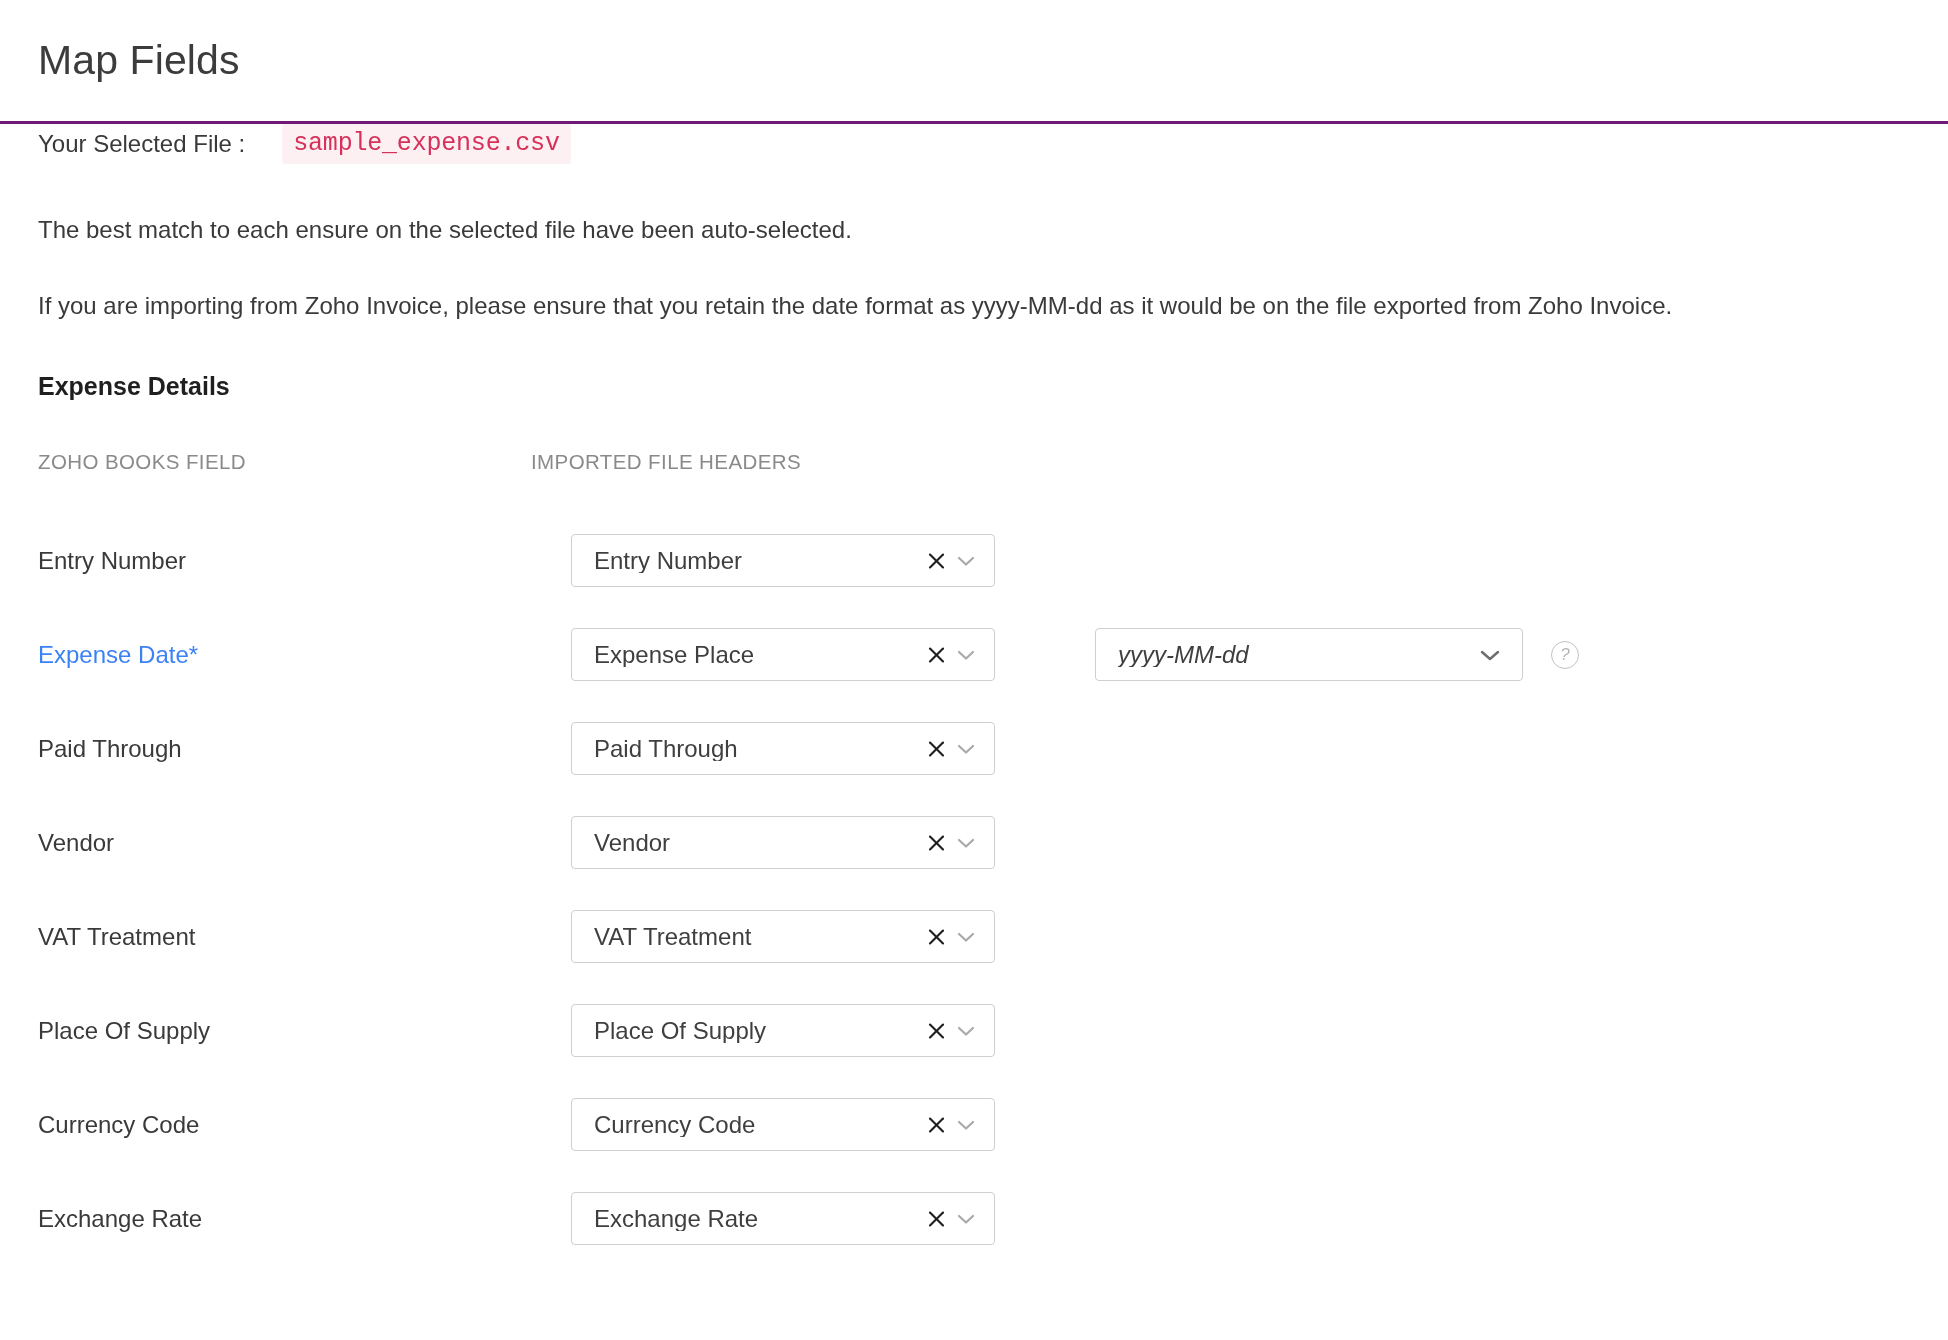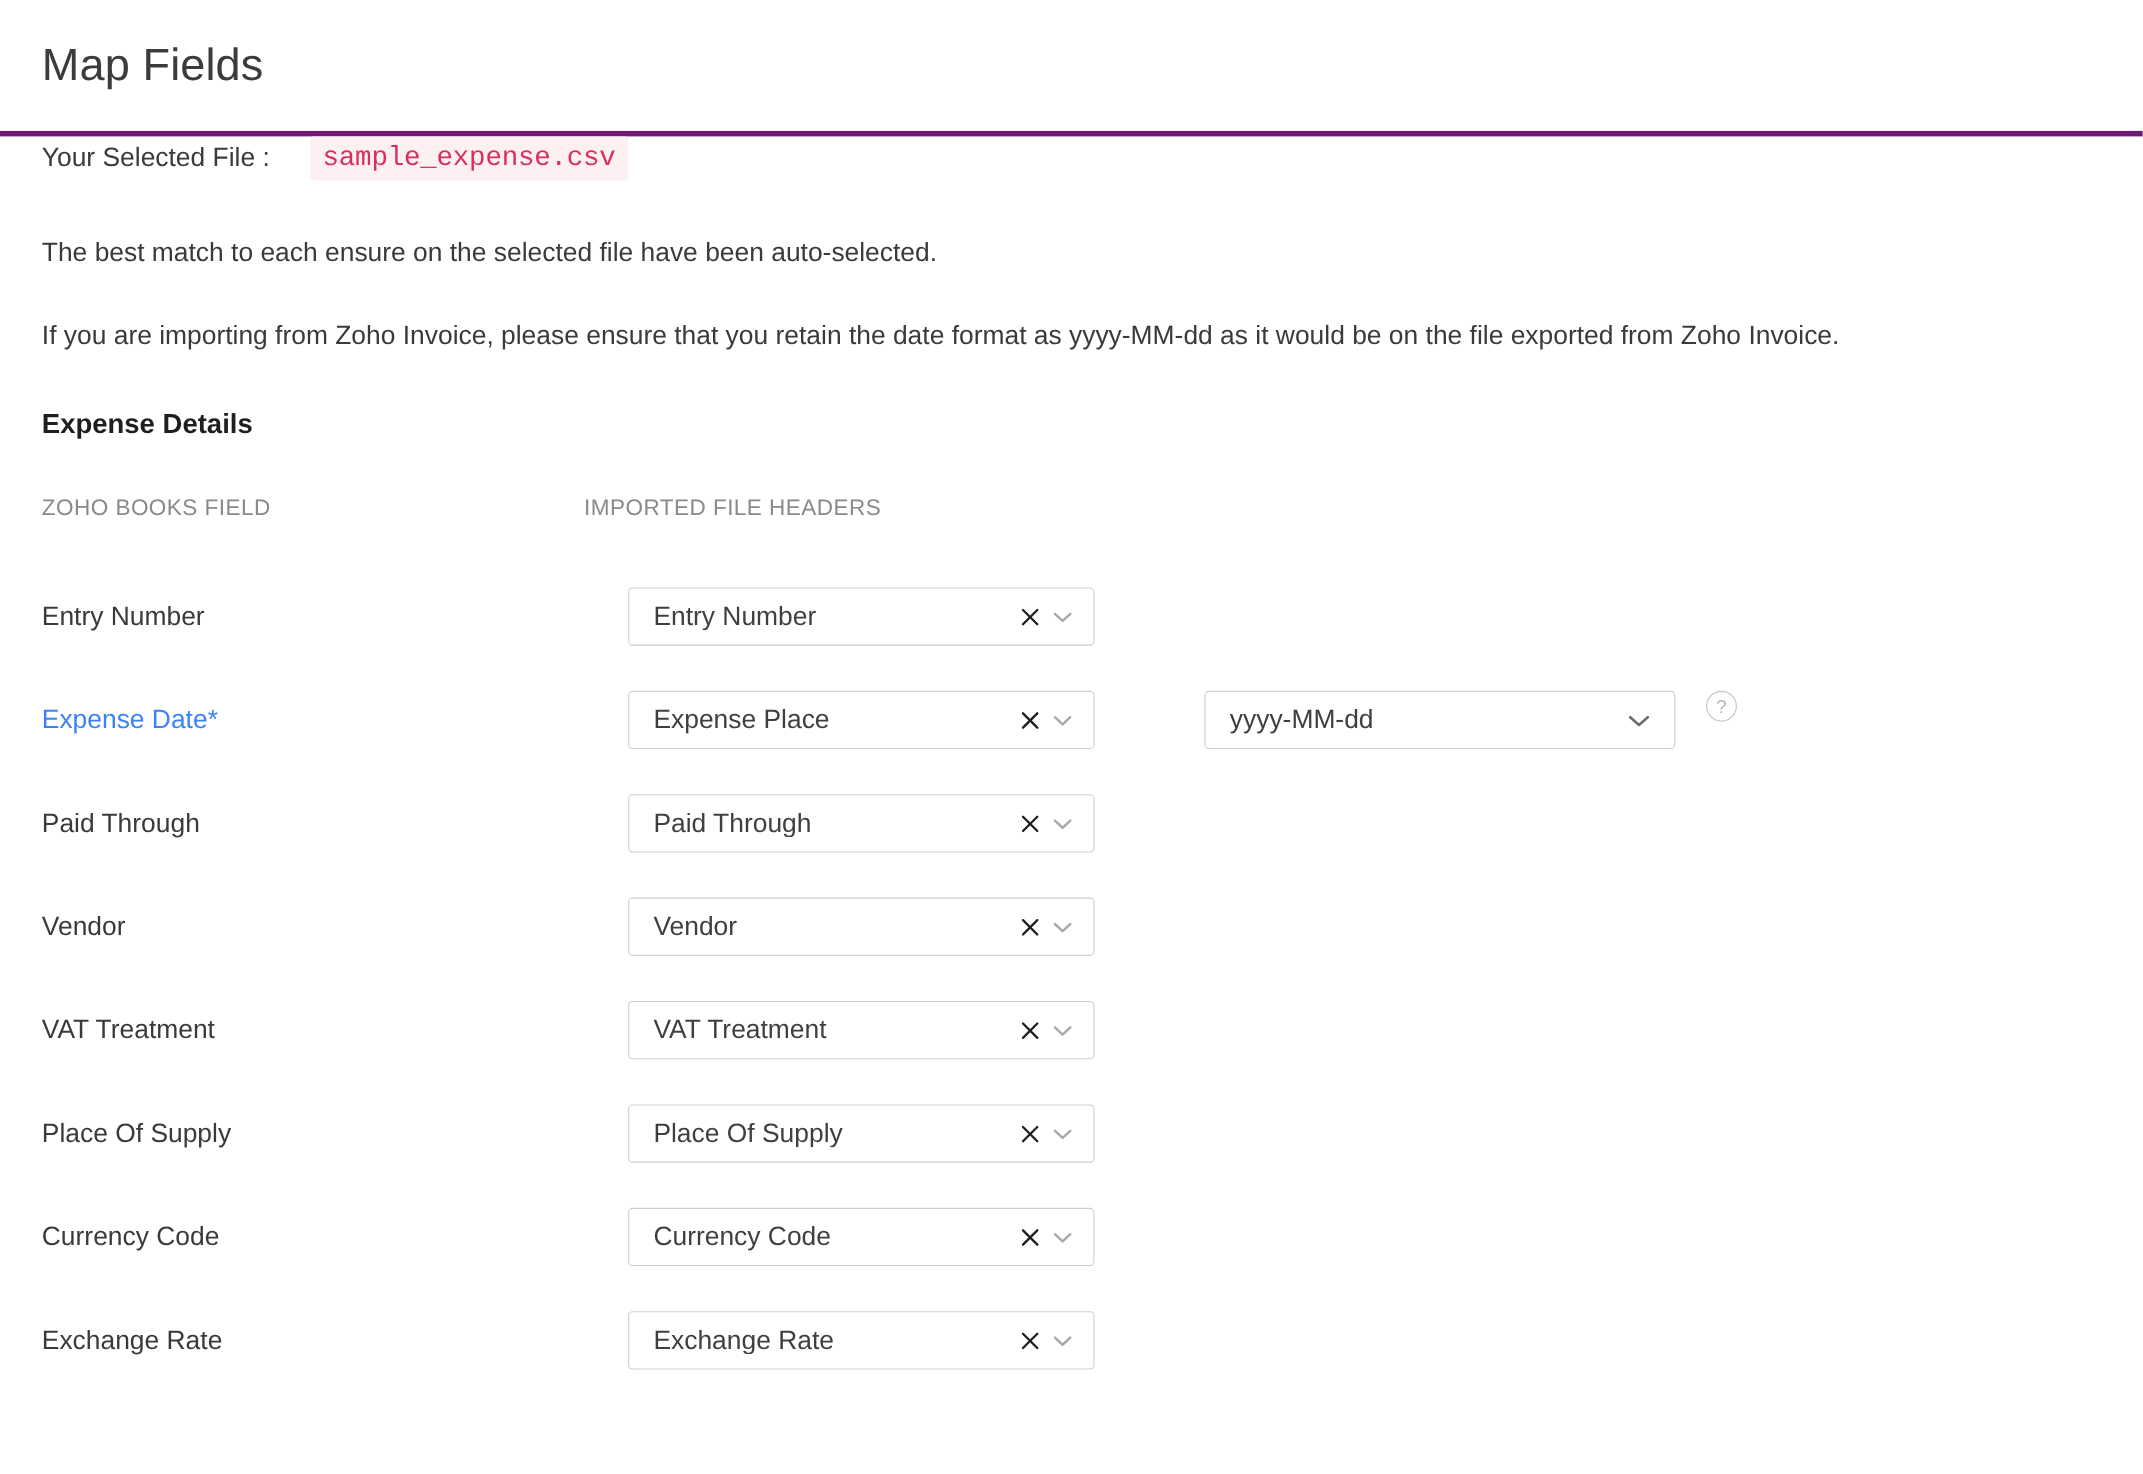--- a/index.html
+++ b/index.html
@@ -13,21 +13,21 @@
   body {
     width: 1948px;
     height: 1340px;
     overflow: hidden;
     color: #2b2b2b;
   }
 
   
   .page-header {
     height: 124px;
-    border-bottom: 5px solid #701a75;
+    border-bottom: 3px solid #701a75;
     display: flex;
     align-items: center;
     padding-left: 38px;
   }
   .page-title {
     font-size: 41px;
     font-weight: 400;
     color: #3c3c3c;
     letter-spacing: 0.1px;
     line-height: 1;
@@ -183,21 +183,22 @@
     display: flex;
     align-items: center;
     justify-content: center;
     line-height: 1;
     cursor: pointer;
     font-family: "Liberation Sans", sans-serif;
   }
 
   .row-extra {
     display: flex;
-    align-items: flex-start;
+    align-items: center;
+    font-style: italic;
   }
 </style>
 </head>
 <body>
 
 <div class="page-header">
   <div class="page-title">Map Fields</div>
 </div>
 
 <div class="content">

